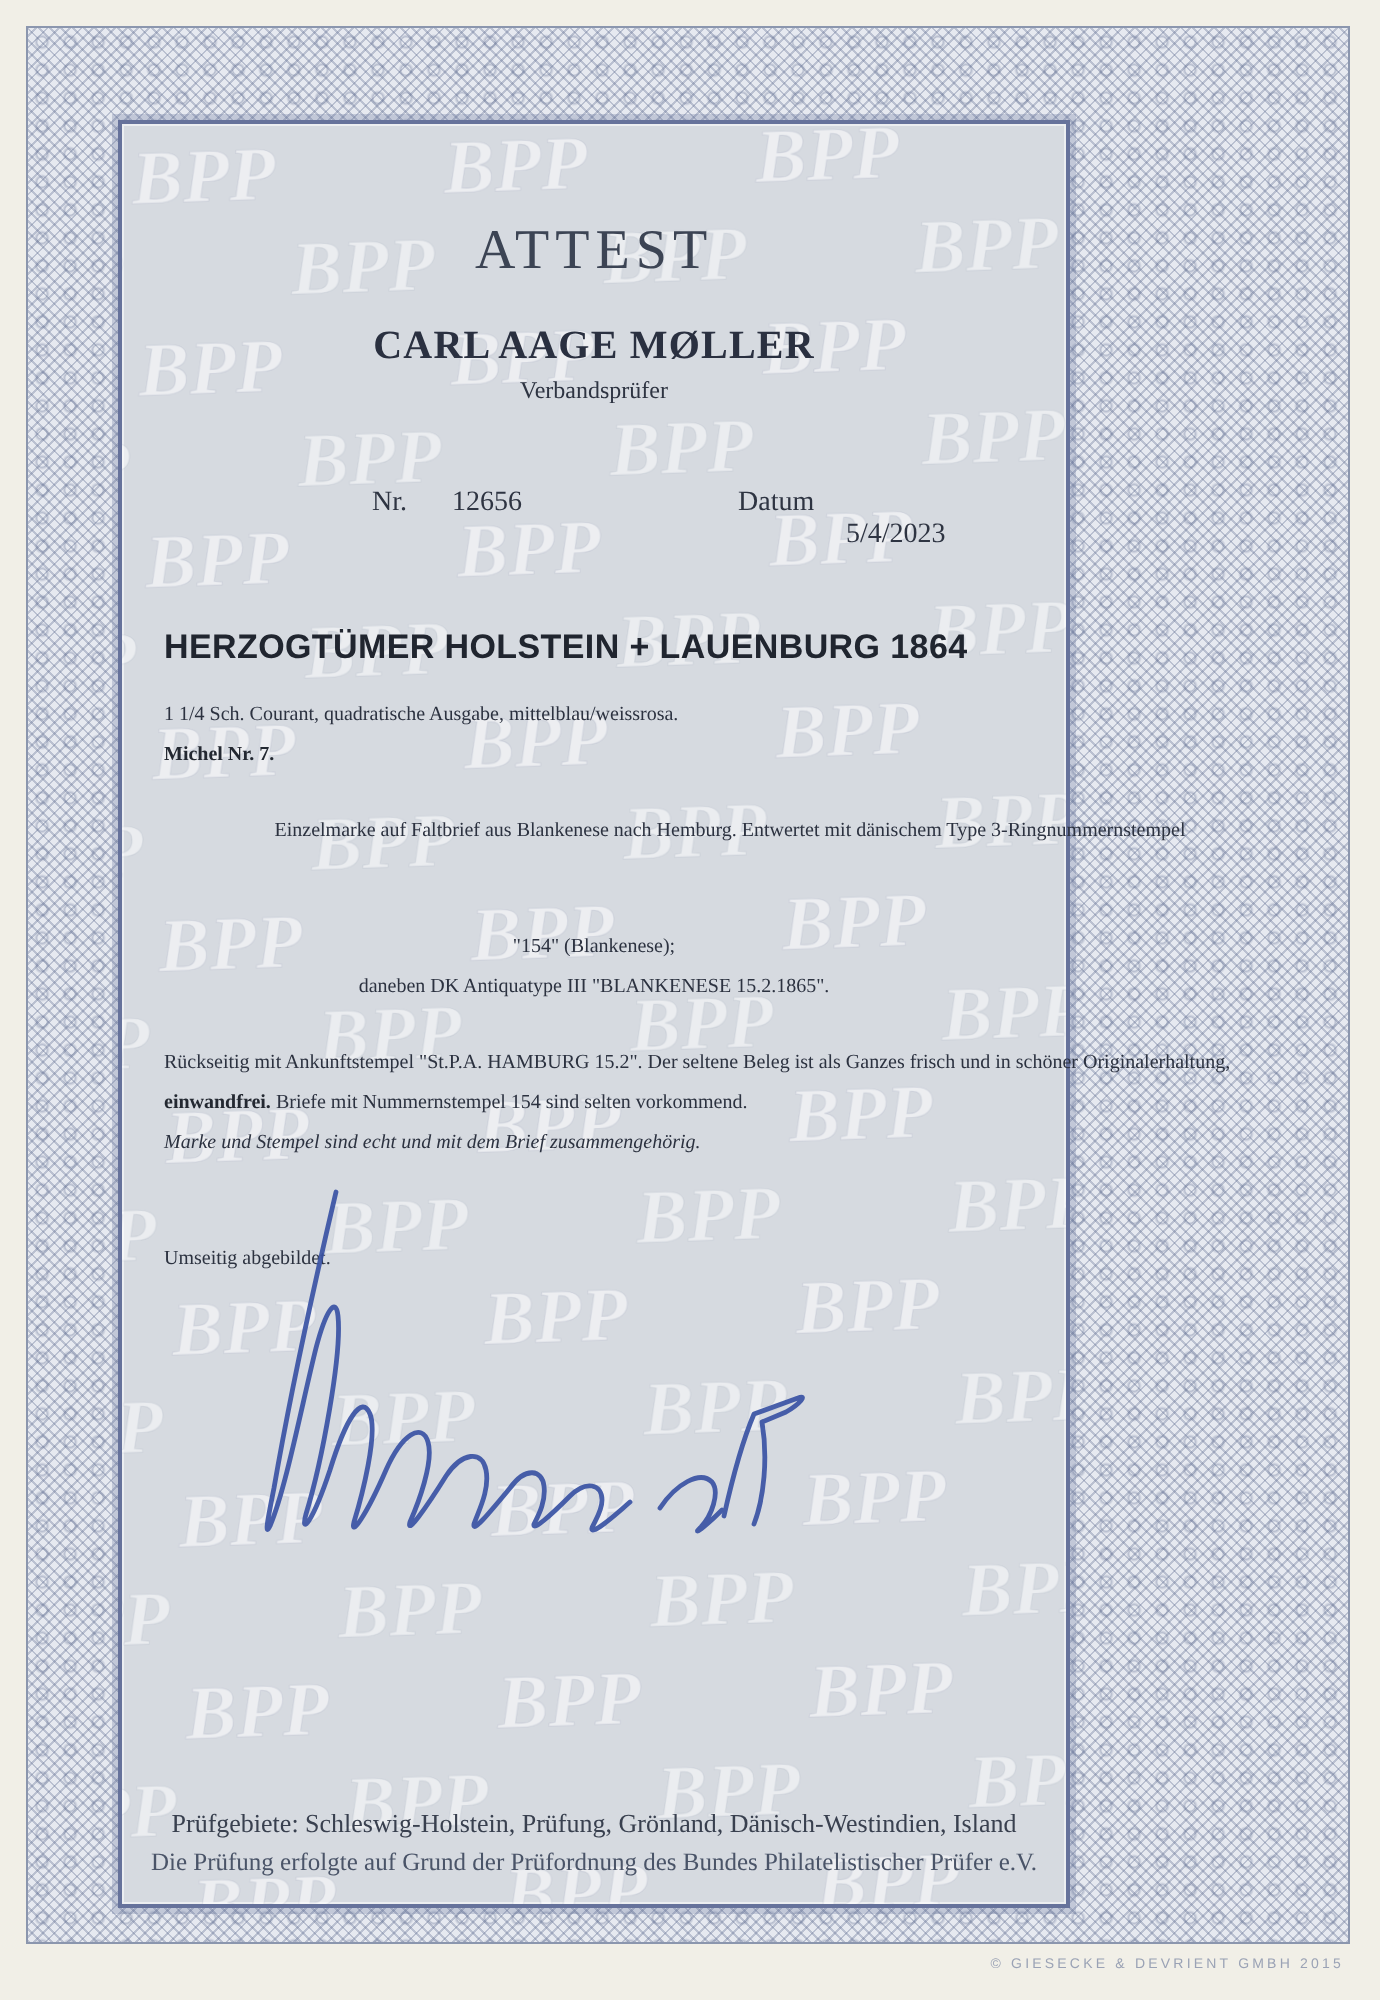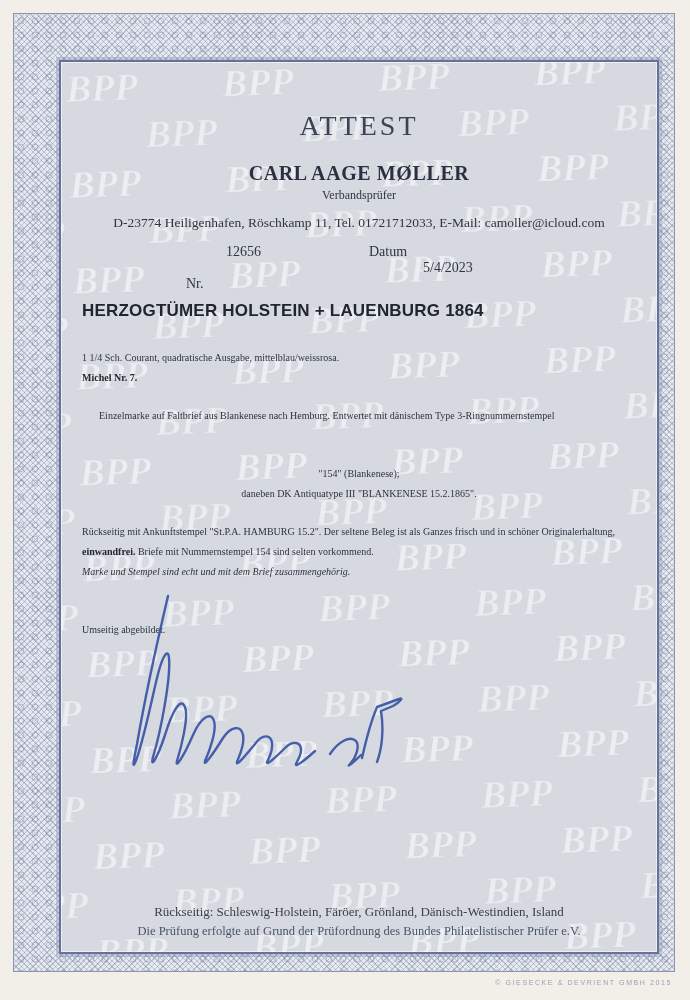--- a/index.html
+++ b/index.html
@@ -16,50 +16,50 @@
     border:1px solid #8b96ae;
     background-color:#e6e9f0;
     background-image:
       radial-gradient(circle 5px at 7px 7px, rgba(101,114,148,0) 2px, rgba(101,114,148,0.38) 2.6px, rgba(101,114,148,0) 4px),
       repeating-linear-gradient(45deg, rgba(101,114,148,0.34) 0 1px, rgba(101,114,148,0) 1px 4px),
       repeating-linear-gradient(-45deg, rgba(101,114,148,0.34) 0 1px, rgba(101,114,148,0) 1px 4px);
     background-size:14px 14px, auto, auto;
   }
   
   .field{
-    position:absolute;left:45px;top:46px;width:600px;height:894px;
+    position:absolute;left:45px;top:46px;width:476px;height:894px;
     box-sizing:border-box;
     background:#d6dae0;
     border:2px solid #66729b;
     box-shadow:0 0 0 3px rgba(102,114,155,.28), inset 0 0 0 1px rgba(255,255,255,.55);
   }
   .wm-svg{position:absolute;left:0;top:0;width:100%;height:100%;pointer-events:none;}
 
   
   .abs{position:absolute;box-sizing:border-box;}
   .center{left:0;width:100%;text-align:center;}
   .title{top:48px;font-size:28px;letter-spacing:3px;color:#3c4454;}
   .name{top:100px;font-size:20px;font-weight:bold;letter-spacing:.6px;color:#2a3040;}
   .role{top:126px;font-size:12px;}
   .org{top:139px;font-size:13px;}
   .contact{top:153px;font-size:13.5px;}
   .nr-row{top:182px;left:0;width:100%;font-size:14px;}
-  .nr-label{position:absolute;left:125px;margin-top:32px;}
+  .nr-label{position:absolute;left:125px;}
   .nr-value{position:absolute;left:165px;}
   .date-label{position:absolute;left:308px;}
   .date-value{position:absolute;left:362px;margin-top:16px;}
   .heading{
-    top:239px;left:21px;width:560px;
+    top:252px;left:21px;width:560px;
     font-family:"Liberation Sans", sans-serif;font-weight:bold;
     font-size:17px;letter-spacing:.2px;color:#20252f;
   }
   .body-text{font-size:10px;line-height:20px;color:#2c3240;}
   .item-block{top:286px;left:21px;width:566px;}
   .sans-bold{font-family:Liberation Serif, serif;font-weight:bold;color:#232831;}
-  .par1{top:344px;left:38px;width:566px;}
+  .par1{top:344px;left:21px;width:566px;text-align:center;}
   .center-lines{top:402px;}
   .par2{top:460px;left:21px;width:568px;}
   .italic-line{font-style:italic;}
   .overleaf{top:558px;left:21px;width:300px;}
   .footer1{top:842px;font-size:13px;color:#39404f;}
   .footer2{top:862px;font-size:12.5px;color:#4a5468;}
 
   .signature-svg{position:absolute;left:0;top:0;width:690px;height:1000px;pointer-events:none;}
 
   .copyright{
@@ -81,21 +81,20 @@
           <text x="4" y="40" font-family="Liberation Serif, serif" font-size="38" font-weight="bold" font-style="italic" fill="rgba(255,255,255,0.55)" stroke="rgba(118,130,158,0.15)" stroke-width="0.6">BPP</text>
           <text x="82" y="88" font-family="Liberation Serif, serif" font-size="38" font-weight="bold" font-style="italic" fill="rgba(255,255,255,0.50)" stroke="rgba(118,130,158,0.13)" stroke-width="0.6">BPP</text>
         </pattern>
       </defs>
       <rect x="0" y="0" width="100%" height="100%" fill="url(#wm)"></rect>
     </svg>
 
     <div class="abs center title">ATTEST</div>
     <div class="abs center name">CARL AAGE MØLLER</div>
     <div class="abs center role">Verbandsprüfer</div>
-    <div class="abs center contact">D-23774 Heiligenhafen, Röschkamp 11, Tel. 01721712033, E-Mail: camoller@icloud.com</div>
 
     <div class="abs nr-row">
       <span class="nr-label">Nr.</span>
       <span class="nr-value">12656</span>
       <span class="date-label">Datum</span>
       <span class="date-value">5/4/2023</span>
     </div>
 
     <div class="abs heading">HERZOGTÜMER HOLSTEIN + LAUENBURG 1864</div>
 
@@ -111,21 +110,21 @@
       <div>daneben DK Antiquatype III "BLANKENESE 15.2.1865".</div>
     </div>
 
     <div class="abs body-text par2">
       <span>Rückseitig mit Ankunftstempel "St.P.A. HAMBURG 15.2". Der seltene Beleg ist als Ganzes frisch und in schöner Originalerhaltung, </span><span class="sans-bold">einwandfrei.</span><span> Briefe mit Nummernstempel 154 sind selten vorkommend.</span>
       <div class="italic-line">Marke und Stempel sind echt und mit dem Brief zusammengehörig.</div>
     </div>
 
     <div class="abs body-text overleaf">Umseitig abgebildet.</div>
 
-    <div class="abs center footer1">Rückseitig: Schleswig-Holstein, Färöer, Grönland, Dänisch-Westindien, Island</div>
+    <div class="abs center footer1">Prüfgebiete: Schleswig-Holstein, Prüfung, Grönland, Dänisch-Westindien, Island</div>
     <div class="abs center footer2">Die Prüfung erfolgte auf Grund der Prüfordnung des Bundes Philatelistischer Prüfer e.V.</div>
   </div>
 </div>
 
 <svg class="signature-svg" viewBox="0 0 690 1000" xmlns="http://www.w3.org/2000/svg">
   <g fill="none" stroke="#3a53a4" stroke-width="2.4" stroke-linecap="round" stroke-linejoin="round" opacity="0.92">
     <path d="M168,596
              C160,630 146,692 137,744
              C134,759 132,769 135,763
              C143,744 151,702 158,674

